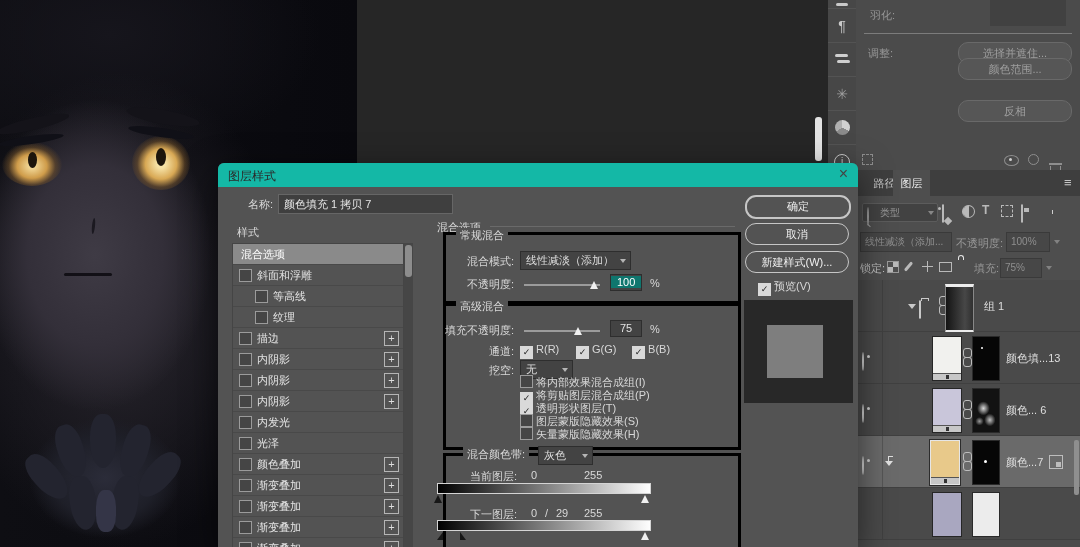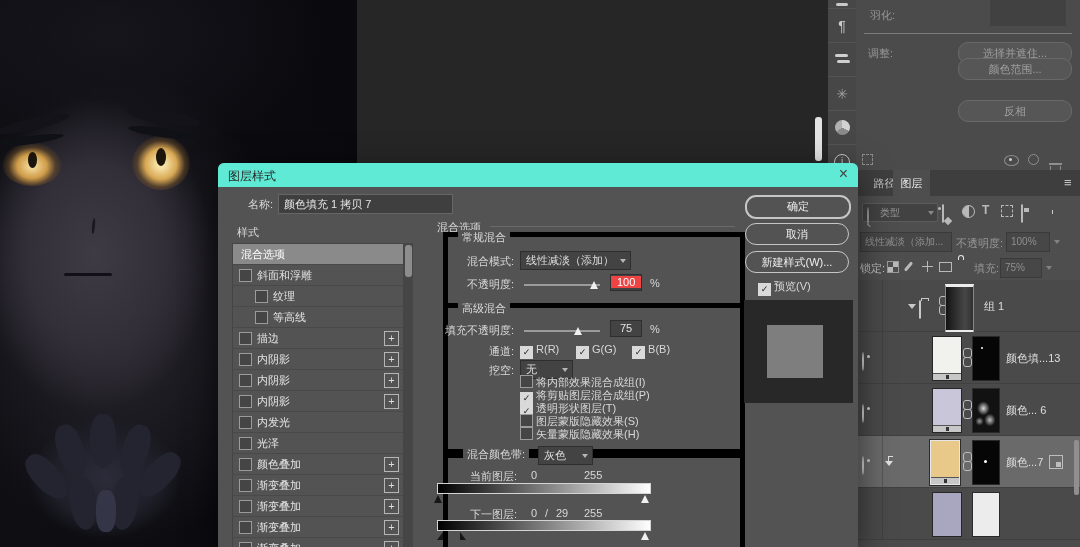--- a/index.html
+++ b/index.html
@@ -91,27 +91,27 @@
   .gthumb{position:absolute;left:89px;top:4px;width:27px;height:43px;border-top:3px solid #ececec;border-bottom:3px solid #ececec;
           border-left:1px solid #888;border-right:1px solid #888;background:linear-gradient(90deg,#141414,#474747 70%,#303030)}
   .cliparrow{position:absolute;left:28px;top:20px;width:9px;height:10px}
   .cliparrow b{position:absolute;left:4px;top:0;width:1px;height:5px;background:#e0e0e0}
   .cliparrow s{position:absolute;left:5px;top:0;width:4px;height:1px;background:#e0e0e0}
   .cliparrow u{position:absolute;left:1px;top:5px;width:0;height:0;border-left:4px solid transparent;border-right:4px solid transparent;border-top:5px solid #e0e0e0}
 
   
   #dialog{left:218px;top:163px;width:640px;height:384px;background:#535353;border-radius:6px 6px 0 0;
           overflow:hidden;box-shadow:0 10px 34px rgba(0,0,0,.55)}
-  .titlebar{left:0;top:0;width:640px;height:24px;background:#5eead4}
-  .fs{position:absolute;border:5px solid #000000}
+  .titlebar{left:0;top:0;width:640px;height:24px;background:#14b8a6}
+  .fs{position:absolute;border:3px solid #000000}
   .legend{position:absolute;top:-7px;left:10px;background:#535353;padding:0 4px;font-size:11px;color:#dcdcdc;white-space:nowrap}
   .dd{position:absolute;background:#434343;border:1px solid #2e2e2e;height:17px;line-height:17px;font-size:11px;color:#dcdcdc;padding:0 16px 0 5px;white-space:nowrap}
   .dd .caret{position:absolute;right:4px;top:7px}
   .vb{position:absolute;background:#434343;border:1px solid #2e2e2e;width:30px;height:15px;line-height:15px;font-size:11px;text-align:center;color:#e2e2e2}
-  .hl{background:#ef4444;color:#fff;padding:0 6px}
+  .hl{background:#0f766e;color:#fff;padding:0 6px}
   .track{position:absolute;height:2px;background:#9b9b9b}
   .tri{position:absolute;width:0;height:0;border-left:4px solid transparent;border-right:4px solid transparent;border-bottom:8px solid #f0f0f0}
   .tri.dk{border-bottom-color:#171717}
   .htri{position:absolute;width:6px;height:8px;background:#171717}
   .htri.l{clip-path:polygon(100% 0,100% 100%,0 100%)}
   .htri.rr{clip-path:polygon(0 0,100% 100%,0 100%)}
   .gbar{position:absolute;height:9px;border:1px solid #d4d4d4;background:linear-gradient(90deg,#000,#fefefe)}
   .dcb{width:11px;height:11px;border:1px solid #9b9b9b;background:#454545;display:inline-block;vertical-align:-2px}
   .dcb.on{background:#d9d9d9;border-color:#d9d9d9;color:#1c1c1c;font-size:9px;line-height:11px;text-align:center;font-weight:bold}
   .pill{position:absolute;left:527px;width:102px;height:20px;line-height:20px;border:1px solid #c6c6c6;border-radius:11px;
@@ -309,25 +309,25 @@
   <div class="ab" style="left:14px;top:80px;width:170px;height:304px;border:1px solid #454545;overflow:hidden">
     <div class="lsrow sel">
         <span class="ab" style="left:8px">混合选项</span>
       </div>
     <div class="lsrow">
         <span class="cbx dcb" style="left:6px"></span>
         <span class="ab" style="left:24px">斜面和浮雕</span>
       </div>
     <div class="lsrow">
         <span class="cbx dcb" style="left:22px"></span>
+        <span class="ab" style="left:40px">等高线</span>
+      </div>
+    <div class="lsrow">
+        <span class="cbx dcb" style="left:22px"></span>
         <span class="ab" style="left:40px">纹理</span>
-      </div>
-    <div class="lsrow">
-        <span class="cbx dcb" style="left:22px"></span>
-        <span class="ab" style="left:40px">等高线</span>
       </div>
     <div class="lsrow">
         <span class="cbx dcb" style="left:6px"></span>
         <span class="ab" style="left:24px">描边</span>
         <span class="plus">+</span>
       </div>
     <div class="lsrow">
         <span class="cbx dcb" style="left:6px"></span>
         <span class="ab" style="left:24px">内阴影</span>
         <span class="plus">+</span>

